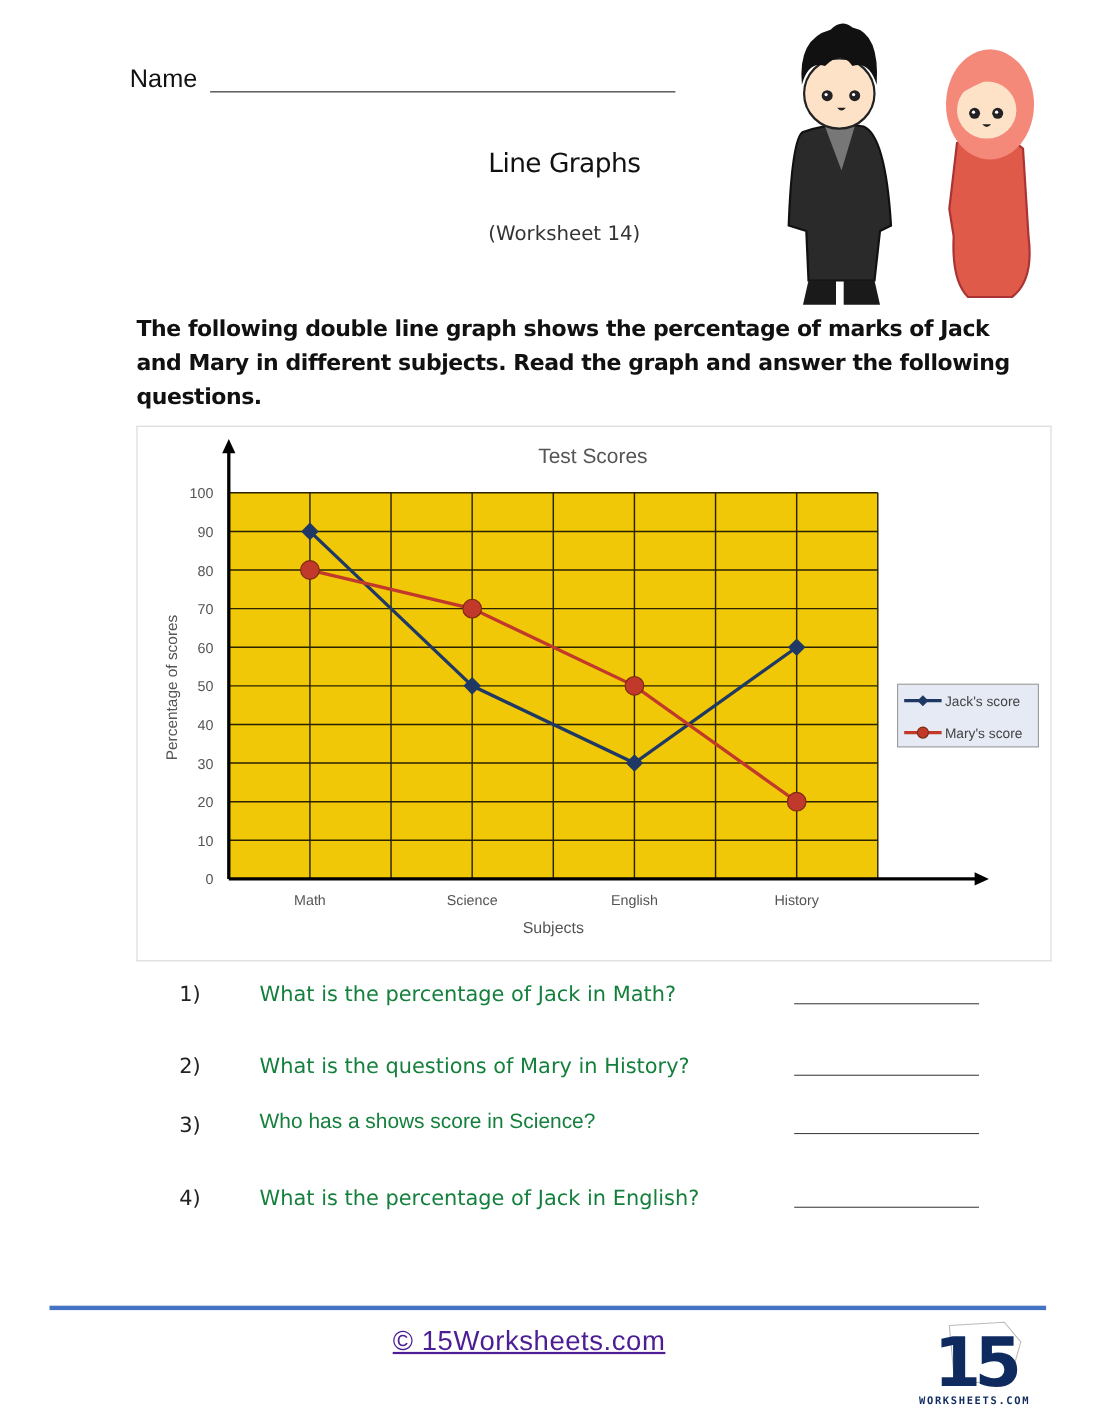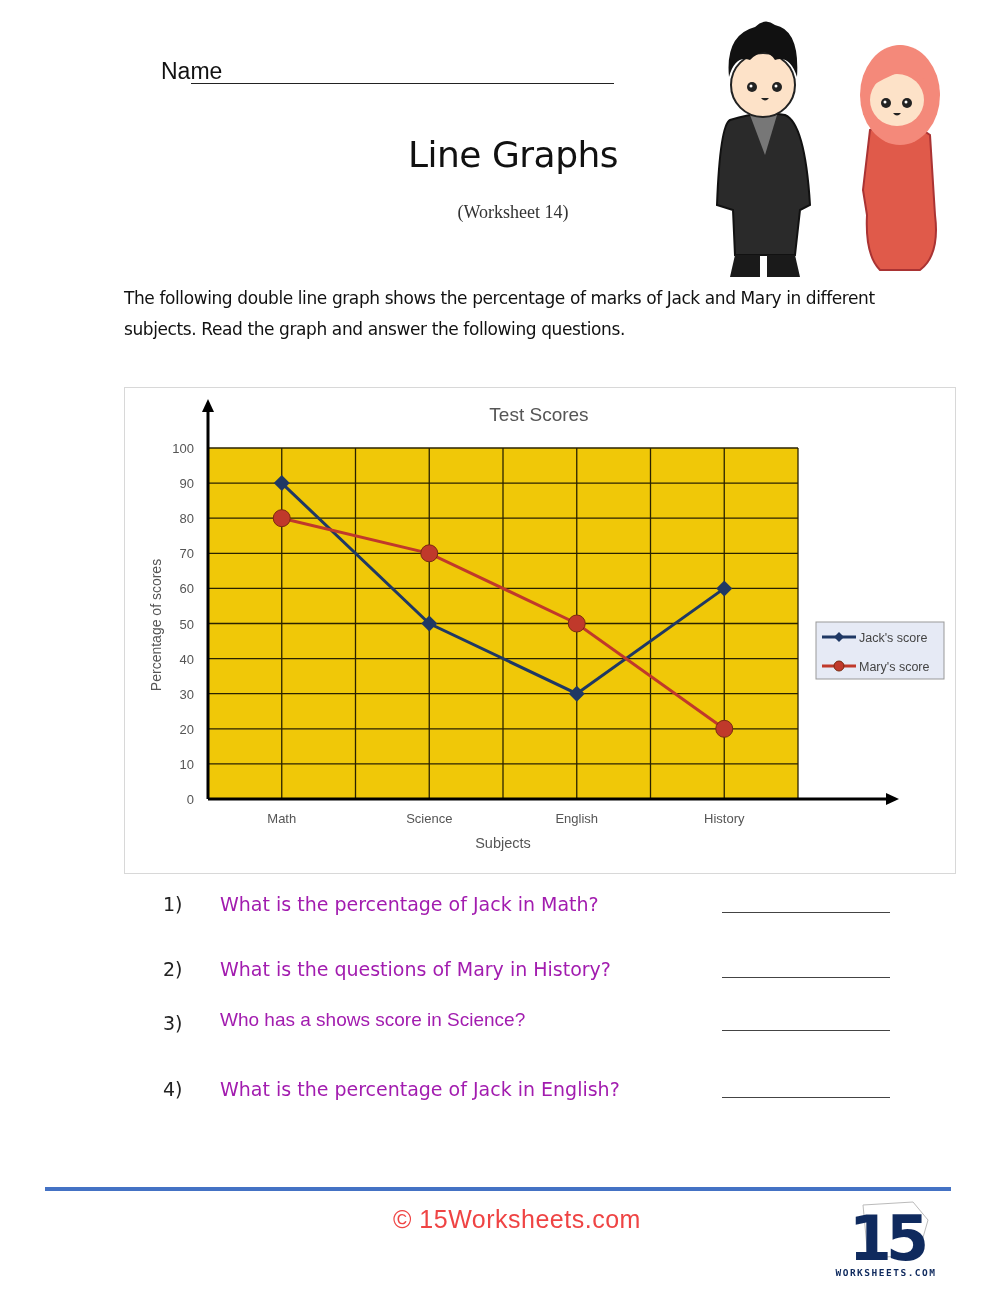--- a/index.html
+++ b/index.html
@@ -1,28 +1,28 @@
 <!DOCTYPE html>
 <html><head>
 <meta charset="utf-8">
 <style>
   html, body { margin: 0; padding: 0; background: #ffffff; }
   body { width: 1000px; height: 1294px; position: relative; overflow: hidden; font-family: "DejaVu Sans", sans-serif; color: #111; }
   .abs { position: absolute; }
-  .name-label { left: 118px; top: 58px; font-size: 23px; font-family: "Liberation Sans", sans-serif; margin-left: 43px; }
+  .name-label { left: 118px; top: 58px; font-size: 23px; font-family: "Liberation Sans", sans-serif; }
   .name-line { left: 191px; top: 83px; width: 423px; height: 0; border-bottom: 1.5px solid #222; }
-  .title { left: 380px; top: 134px; width: 266px; text-align: center; font-size: 36px; font-family: "DejaVu Sans", sans-serif; letter-spacing: -0.5px; }
-  .subtitle { left: 400px; top: 202px; width: 226px; text-align: center; font-size: 18px; color: #333; font-family: Liberation Serif, serif; }
-  .intro { left: 124px; top: 283px; width: 800px; font-size: 17px; font-weight: normal; line-height: 31px; font-family: "DejaVu Sans", sans-serif; letter-spacing: -0.4px; }
+  .title { left: 380px; top: 134px; width: 266px; text-align: center; font-size: 24px; font-family: "DejaVu Sans", sans-serif; letter-spacing: -0.5px; }
+  .subtitle { left: 400px; top: 202px; width: 226px; text-align: center; font-size: 18px; color: #333; }
+  .intro { left: 124px; top: 283px; width: 800px; font-size: 20px; font-weight: bold; line-height: 31px; font-family: "DejaVu Sans", sans-serif; letter-spacing: -0.4px; }
   .chart-frame { left: 124px; top: 387px; width: 830px; height: 485px; border: 1px solid #d8d8d8; background: #fff; }
   .questions .q-num { position: absolute; left: 163px; font-size: 19px; color: #222; }
-  .questions .q-text { position: absolute; left: 220px; font-size: 19px; color: #a21caf; }
+  .questions .q-text { position: absolute; left: 236px; font-size: 19px; color: #15803d; }
   .questions .q-line { position: absolute; left: 722px; width: 168px; border-bottom: 1.5px solid #444; }
   .footer-rule { left: 45px; top: 1187px; width: 906px; height: 4px; background: #4472c4; }
-  .footer-link { left: 357px; top: 1205px; font-size: 25px; color: #ef4444; font-family: "Liberation Sans", sans-serif; letter-spacing: 0.5px; margin-left: 36px; }
+  .footer-link { left: 357px; top: 1205px; font-size: 25px; color: #4c1d95; text-decoration: underline; font-family: "Liberation Sans", sans-serif; letter-spacing: 0.5px; }
   .logo { left: 833px; top: 1200px; width: 106px; height: 80px; }
   .kids { left: 705px; top: 15px; width: 265px; height: 270px; }
 </style>
 </head>
 <body>
 
 <div class="abs name-label">Name</div>
 <div class="abs name-line"></div>
 <div class="abs title">Line Graphs</div>
 <div class="abs subtitle">(Worksheet 14)</div>

